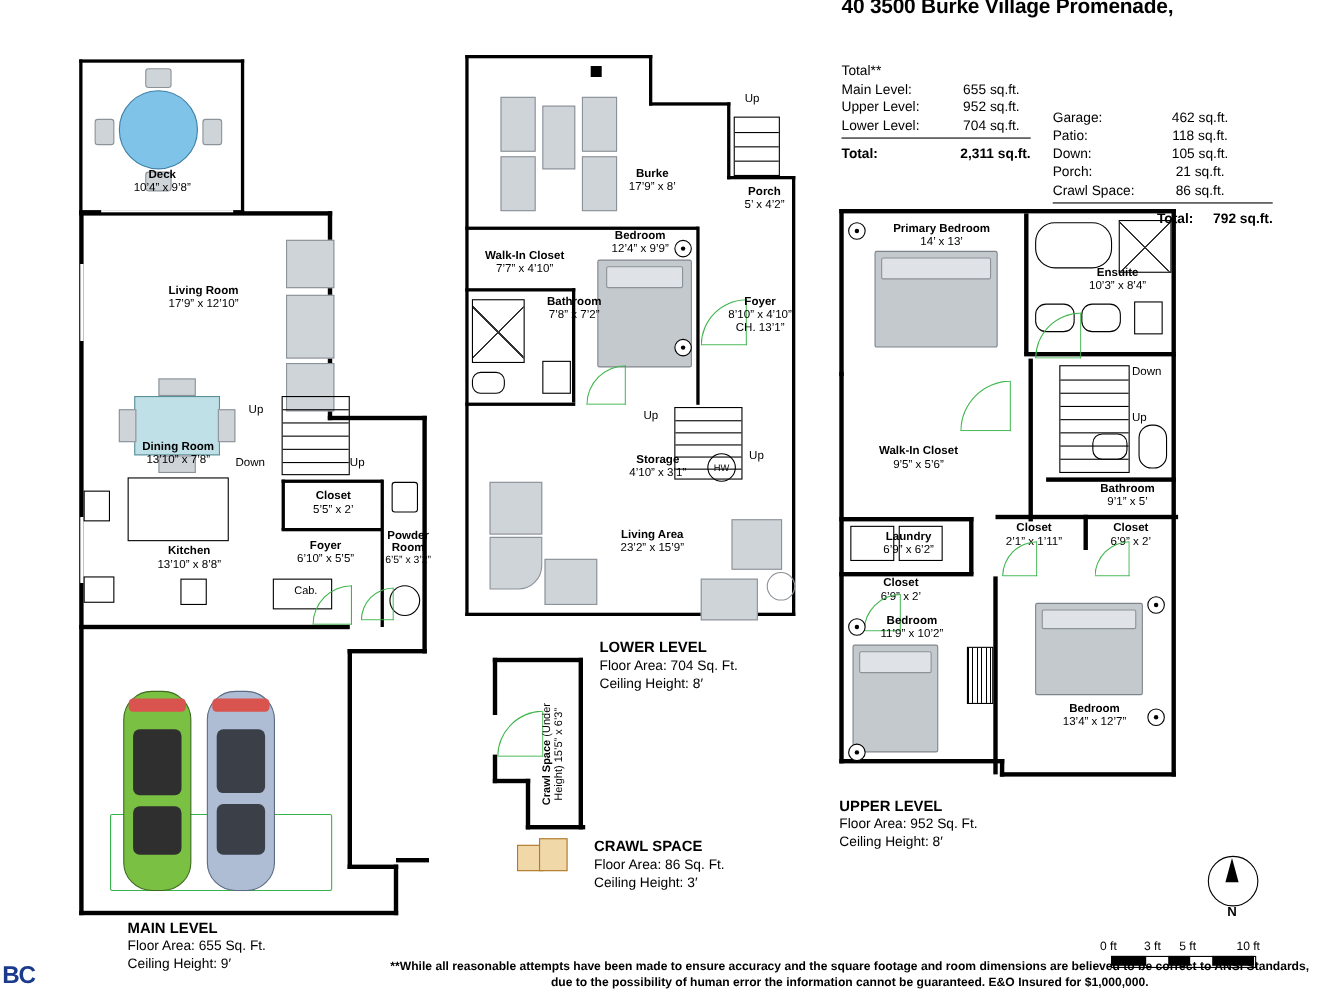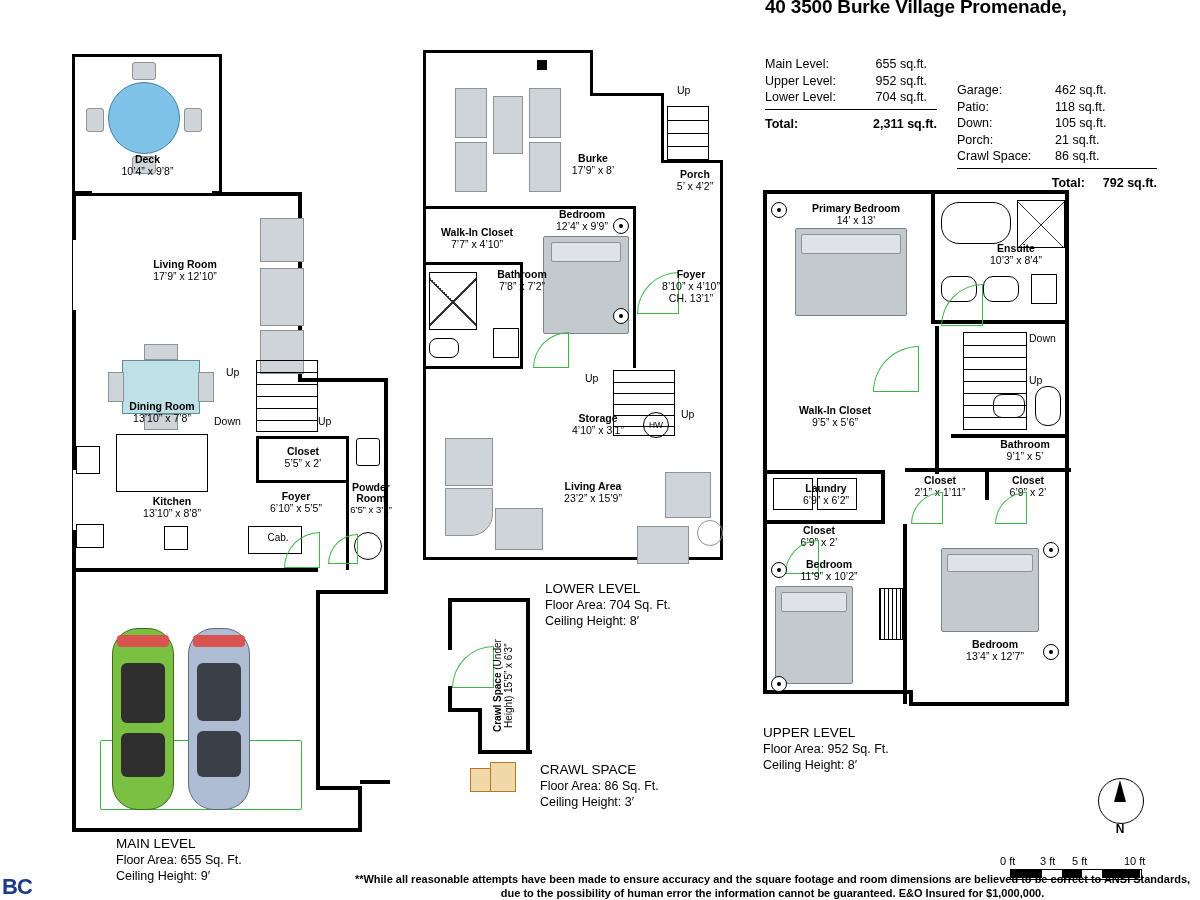--- a/index.html
+++ b/index.html
@@ -9,30 +9,30 @@
   }
   .abs{position:absolute;}
   .ttl{font-weight:bold;}
   
   #title{left:765px;top:-6px;width:430px;font-size:19px;font-weight:bold;line-height:26px;letter-spacing:-0.2px;}
   #totals{left:765px;top:56px;width:430px;font-size:12.5px;line-height:16.5px;}
   #totals .row{display:flex;}
   #totals .lab{width:92px;}
   #totals .val{width:70px;text-align:right;}
   #totals .lab2{width:98px;}
-  #totals .val2{width:72px;text-align:left;}
+  #totals .val2{width:72px;text-align:center;}
   .hr{border-top:1px solid #000;margin:3px 0 4px 0;}
   .colL{position:absolute;left:0;top:0;width:172px;}
   .colR{position:absolute;left:192px;top:26px;width:200px;}
   
   .wall{position:absolute;background:#000;}
   .room{position:absolute;text-align:center;font-size:10.5px;line-height:12px;}
   .room b{font-size:10.5px;}
   .legend{position:absolute;font-size:12.5px;line-height:16px;}
-  .legend .h{font-weight:normal;font-size:13.5px;}
+  .legend .h{font-weight:bold;font-size:13.5px;}
   .fill{position:absolute;background:#fff;}
   .grn{position:absolute;border:1.5px solid #37b34a;border-radius:2px;}
   .door{position:absolute;border:1.6px solid #3cb54a;border-top-left-radius:100%;}
   .furn{position:absolute;background:#cfd4d9;border:1px solid #8c9299;}
   .bed{position:absolute;background:#c4c9ce;border:1px solid #7d848b;border-radius:2px;}
   .pillow{position:absolute;background:#dfe3e7;border:1px solid #8c9299;border-radius:2px;}
   .stair{position:absolute;border:1px solid #000;}
   .stair i{position:absolute;left:0;right:0;height:0;border-top:1px solid #000;}
   .dot{position:absolute;border-radius:50%;background:#fff;border:1.4px solid #000;}
   .dot:after{content:"";position:absolute;left:50%;top:50%;width:4px;height:4px;margin:-2px 0 0 -2px;border-radius:50%;background:#000;}
@@ -42,20 +42,21 @@
   #bclogo{position:absolute;left:2px;top:874px;font-size:22px;font-weight:bold;color:#1b3a8c;letter-spacing:-1px;}
 </style>
 </head>
 <body>
 
 <div id="title" class="abs">
   <div>40 3500 Burke Village Promenade,</div>
 </div>
 
 <div id="totals" class="abs">
+  <div style="font-weight:normal;">Total**</div>
   <div style="position:relative;height:72px;">
     <div class="colL">
       <div class="row">
           <span class="lab">Main Level:</span>
           <span class="val">655 sq.ft.</span>
         </div>
       <div class="row">
           <span class="lab">Upper Level:</span>
           <span class="val">952 sq.ft.</span>
         </div>

